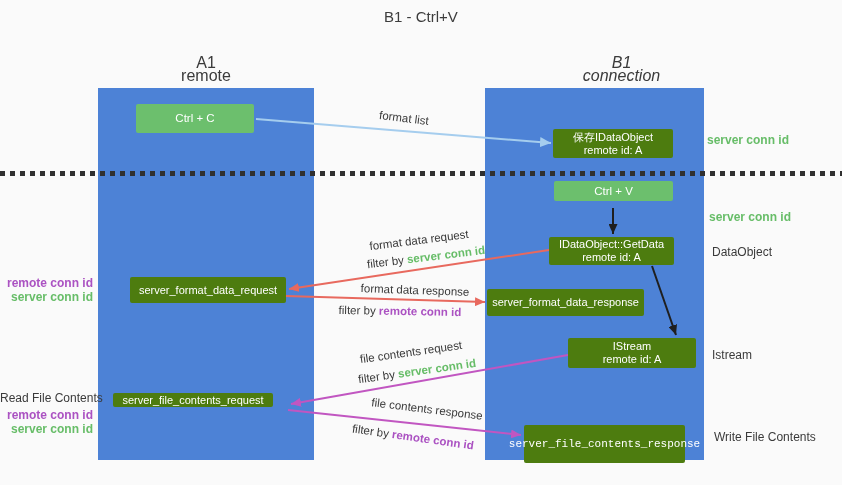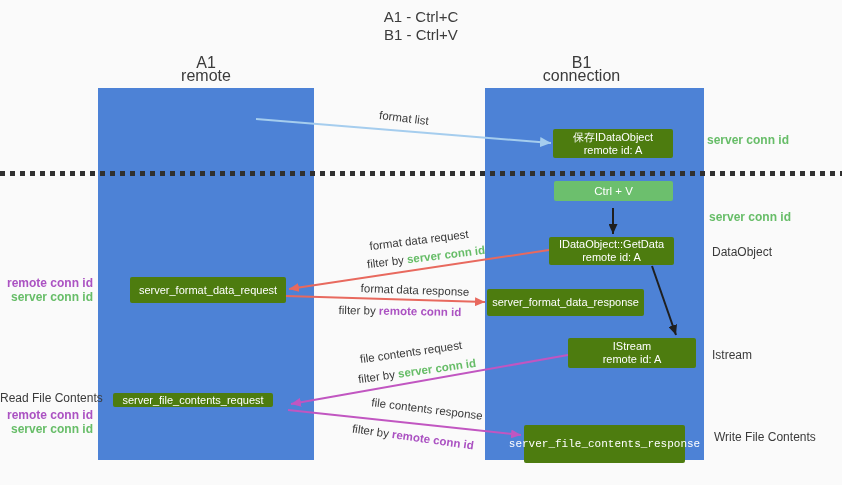--- a/index.html
+++ b/index.html
@@ -4,21 +4,21 @@
 <style>
   html,body{margin:0;padding:0;}
   body{font-family:"Liberation Sans","DejaVu Sans",sans-serif;background:#fafafa;}
   #stage{position:relative;width:842px;height:485px;background:#fafafa;overflow:hidden;}
 
   .title{position:absolute;left:0;right:0;top:8px;text-align:center;
          font-size:15px;line-height:18px;color:#3c3c3c;}
 
   .col-header{position:absolute;text-align:center;font-size:16px;line-height:13px;color:#3a3a3a;top:56px;}
   .col-header.left{left:98px;width:216px;}
-  .col-header.right{left:472px;width:219px;}
+  .col-header.right{left:512px;width:219px;font-style:italic;}
 
   .column{position:absolute;top:88px;height:372px;background:#4d82d6;}
   .column.left{left:98px;width:216px;}
   .column.right{left:485px;width:219px;}
 
   .dotted-line{position:absolute;left:0;top:171px;width:842px;height:5px;
     background:repeating-linear-gradient(90deg,#303030 0 5px,transparent 5px 10px);}
 
   .arrows{position:absolute;left:0;top:0;z-index:3;}
 
@@ -35,21 +35,20 @@
   .right-align{left:0;width:93px;text-align:right;}
   .green-text{color:#67bd68;font-weight:bold;}
   .purple-text{color:#ab52c2;font-weight:bold;}
 </style>
 </head>
 <body>
 
 <div id="stage">
 
   <div class="title">
-    <div>A1 - Ctrl+C</div>
     <div>B1 - Ctrl+V</div>
   </div>
 
   <div class="col-header left">
     <div>A1</div>
     <div>remote</div>
   </div>
   <div class="col-header right">
     <div>B1</div>
     <div>connection</div>
@@ -77,20 +76,23 @@
     </defs>
     <line x1="256" y1="119" x2="551" y2="143" stroke="#a5cdee" stroke-width="2" marker-end="url(#m-blue)"></line>
     <line x1="613" y1="208" x2="613" y2="234" stroke="#1f1f1f" stroke-width="2" marker-end="url(#m-black)"></line>
     <line x1="652" y1="266" x2="676" y2="335" stroke="#1f1f1f" stroke-width="2" marker-end="url(#m-black)"></line>
     <line x1="549" y1="250" x2="289" y2="289" stroke="#e8695e" stroke-width="2" marker-end="url(#m-red)"></line>
     <line x1="286" y1="296" x2="485" y2="302" stroke="#e8695e" stroke-width="2" marker-end="url(#m-red)"></line>
     <line x1="568" y1="355" x2="291" y2="404" stroke="#c156c1" stroke-width="2" marker-end="url(#m-magenta)"></line>
     <line x1="288" y1="410" x2="521" y2="435" stroke="#c156c1" stroke-width="2" marker-end="url(#m-magenta)"></line>
   </svg>
 
+  <div class="box green" style="left:136px;top:104px;width:118px;height:29px;">
+    <div>Ctrl + C</div>
+  </div>
 
   <div class="box orange" style="left:553px;top:129px;width:120px;height:29px;">
     <div>保存IDataObject</div>
     <div>remote id: A</div>
   </div>
 
   <div class="box green" style="left:554px;top:181px;width:119px;height:20px;">
     <div>Ctrl + V</div>
   </div>
 

